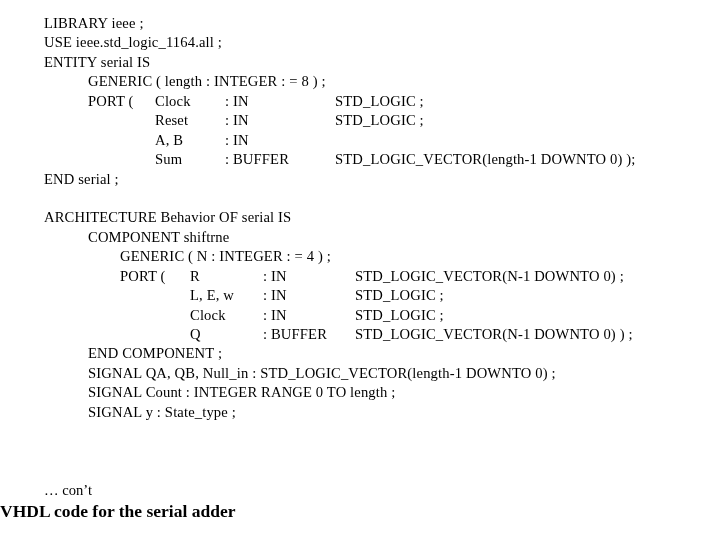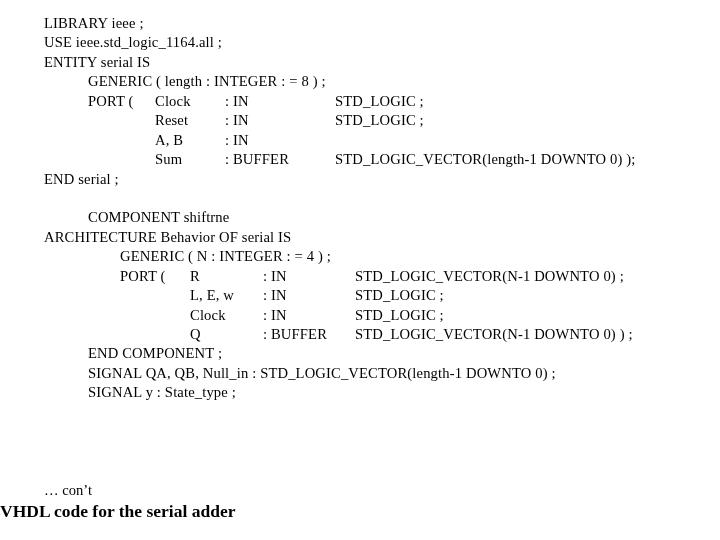--- a/index.html
+++ b/index.html
@@ -140,25 +140,25 @@
       <span class="col e-type">STD_LOGIC_VECTOR(length-1 DOWNTO 0) );</span>
     </div>
 
     <div class="code-line">
       <span class="col ind0">END serial ;</span>
     </div>
 
     <div class="code-line blank"></div>
 
     <div class="code-line">
+      <span class="col ind0">ARCHITECTURE Behavior OF serial IS</span>
+    </div>
+
+    <div class="code-line">
       <span class="col ind2">COMPONENT shiftrne</span>
-    </div>
-
-    <div class="code-line">
-      <span class="col ind0">ARCHITECTURE Behavior OF serial IS</span>
     </div>
 
     <div class="code-line">
       <span class="col ind3">GENERIC ( N : INTEGER : = 4 ) ;</span>
     </div>
 
     <div class="code-line">
       <span class="col ind3">PORT (</span>
       <span class="col c-name">R</span>
       <span class="col c-dir">: IN</span>
@@ -184,20 +184,23 @@
     </div>
 
     <div class="code-line">
       <span class="col ind2">END COMPONENT ;</span>
     </div>
 
     <div class="code-line">
       <span class="col ind2">SIGNAL QA, QB, Null_in : STD_LOGIC_VECTOR(length-1 DOWNTO 0) ;</span>
     </div>
     <div class="code-line">
+      <span class="col ind2">SIGNAL Count : INTEGER RANGE 0 TO length ;</span>
+    </div>
+    <div class="code-line">
       <span class="col ind2">SIGNAL y : State_type ;</span>
     </div>
 
   </div>
 
   <div id="cont-note">… con’t</div>
 
   <div id="caption">VHDL code for the serial adder</div>
 
 </div>

